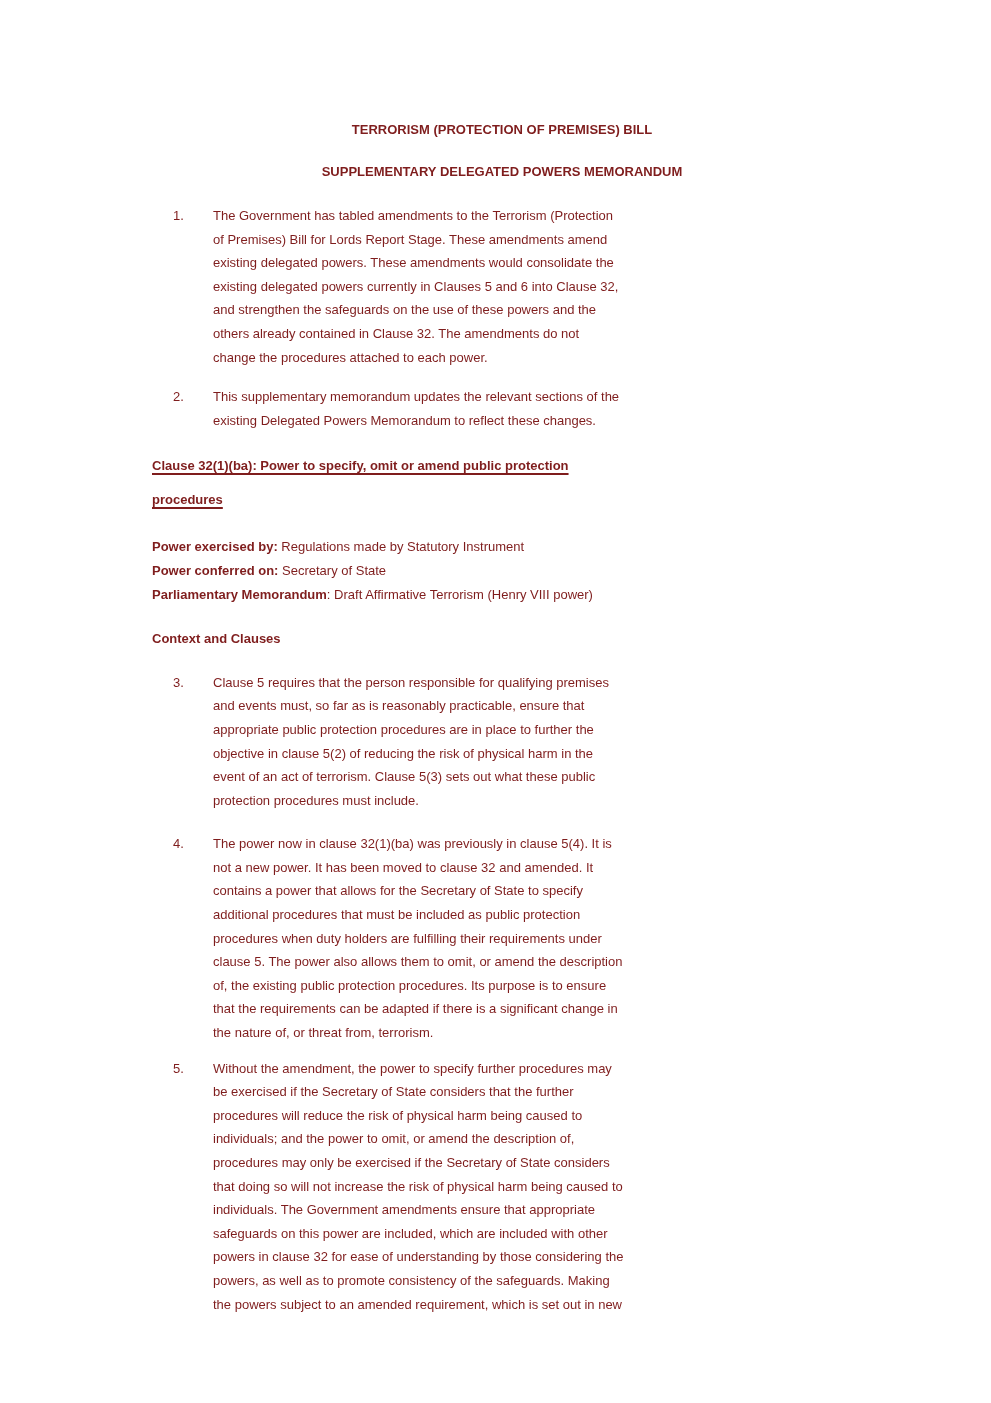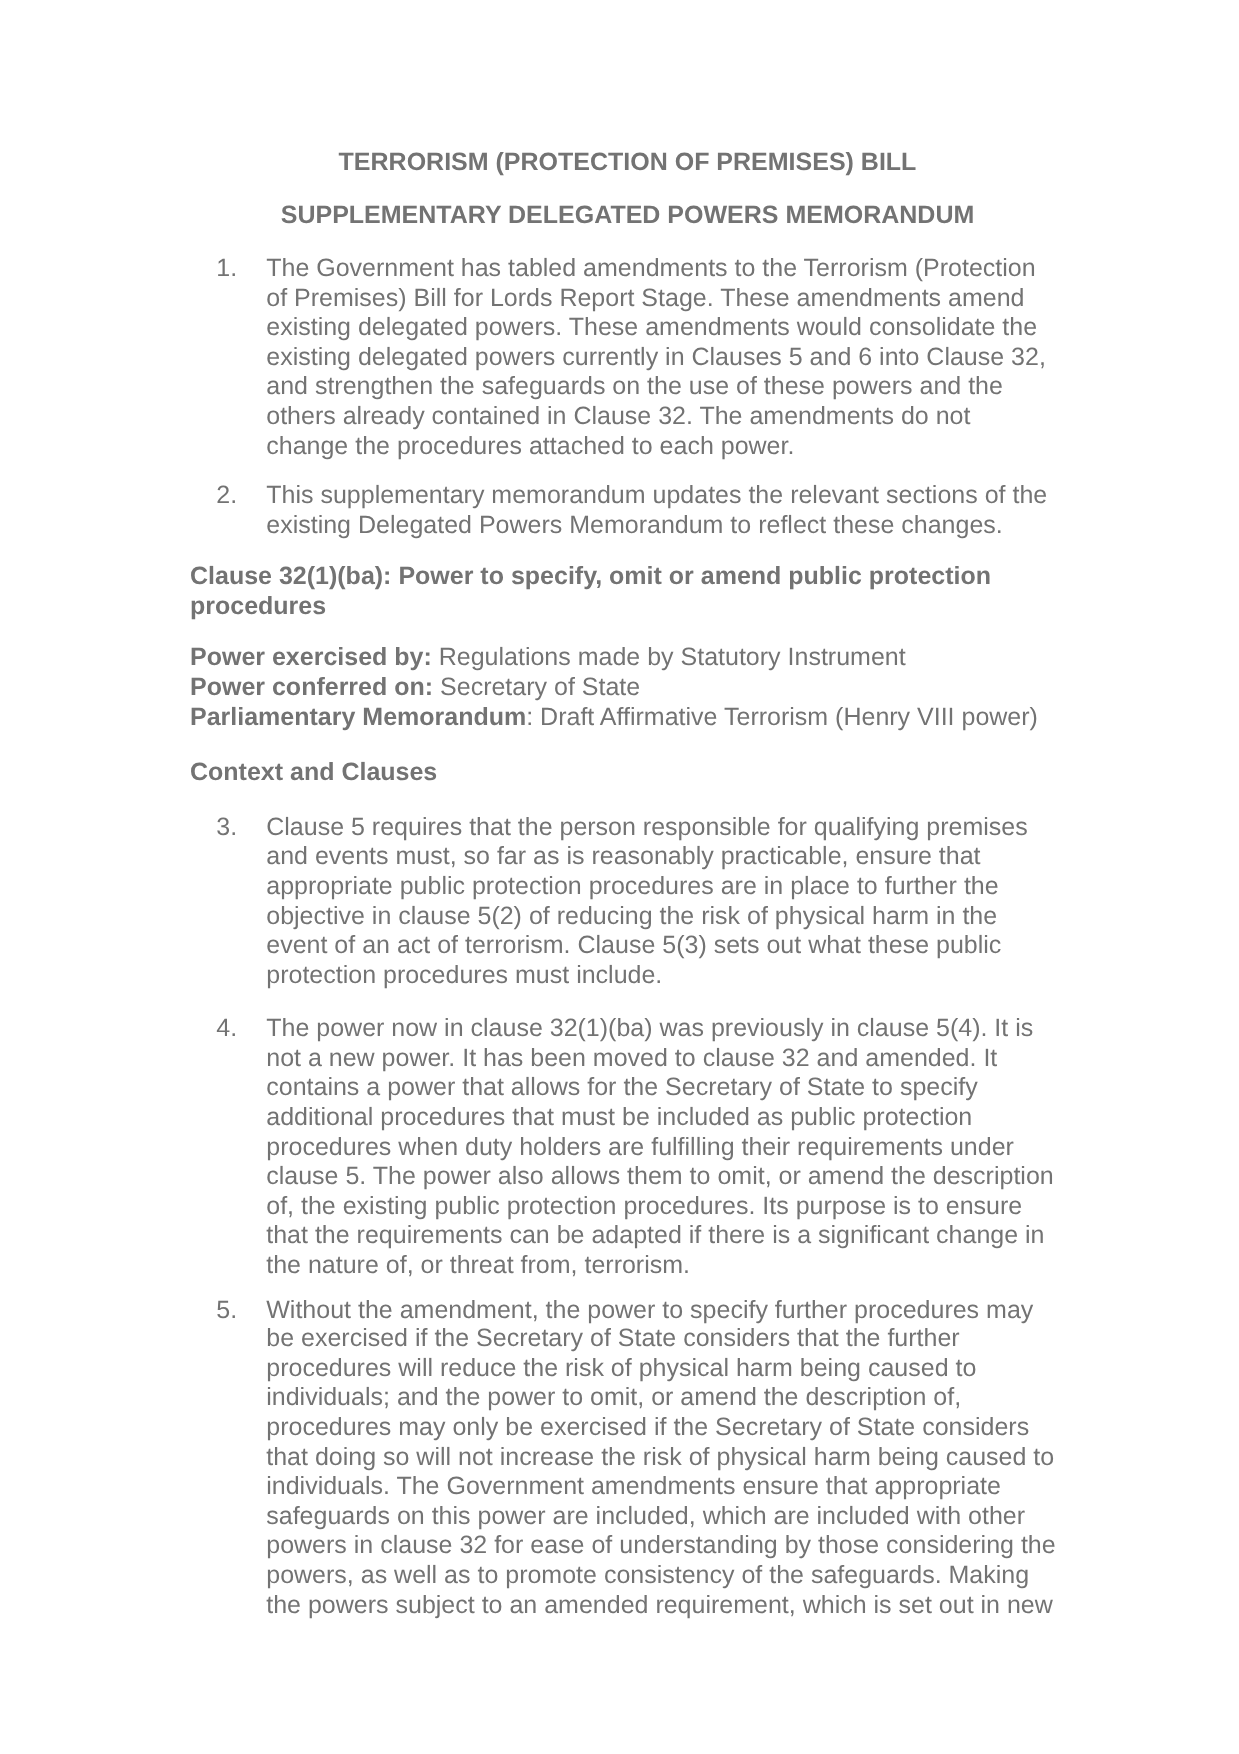--- a/index.html
+++ b/index.html
@@ -5,23 +5,23 @@
   html, body {
     margin: 0;
     padding: 0;
     background: #ffffff;
   }
   .page {
     position: relative;
     width: 991px;
     height: 1403px;
     background: #ffffff;
-    color: #737373;
+    color: #7f1d1d;
     font-family: "Liberation Sans", sans-serif;
-    font-size: 20px;
+    font-size: 13px;
     line-height: 23.6px;
     overflow: hidden;
   }
   .content {
     position: absolute;
     left: 152px;
     top: 0;
     width: 700px;
     padding-top: 121px;
   }
@@ -51,23 +51,24 @@
     margin-left: 21px;
   }
   .num-text {
     width: 645px;
     white-space: pre-line;
   }
   .clause-heading {
     margin-top: 17px;
     font-weight: bold;
     white-space: pre-line;
+    text-decoration: underline;
     text-decoration-thickness: 2px;
     text-underline-offset: 3px;
-    line-height: 24px;
+    line-height: 34px;
   }
   .power-block {
     margin-top: 18px;
   }
   .power-line {
     line-height: 23.6px;
   }
   .power-label {
     font-weight: bold;
   }

